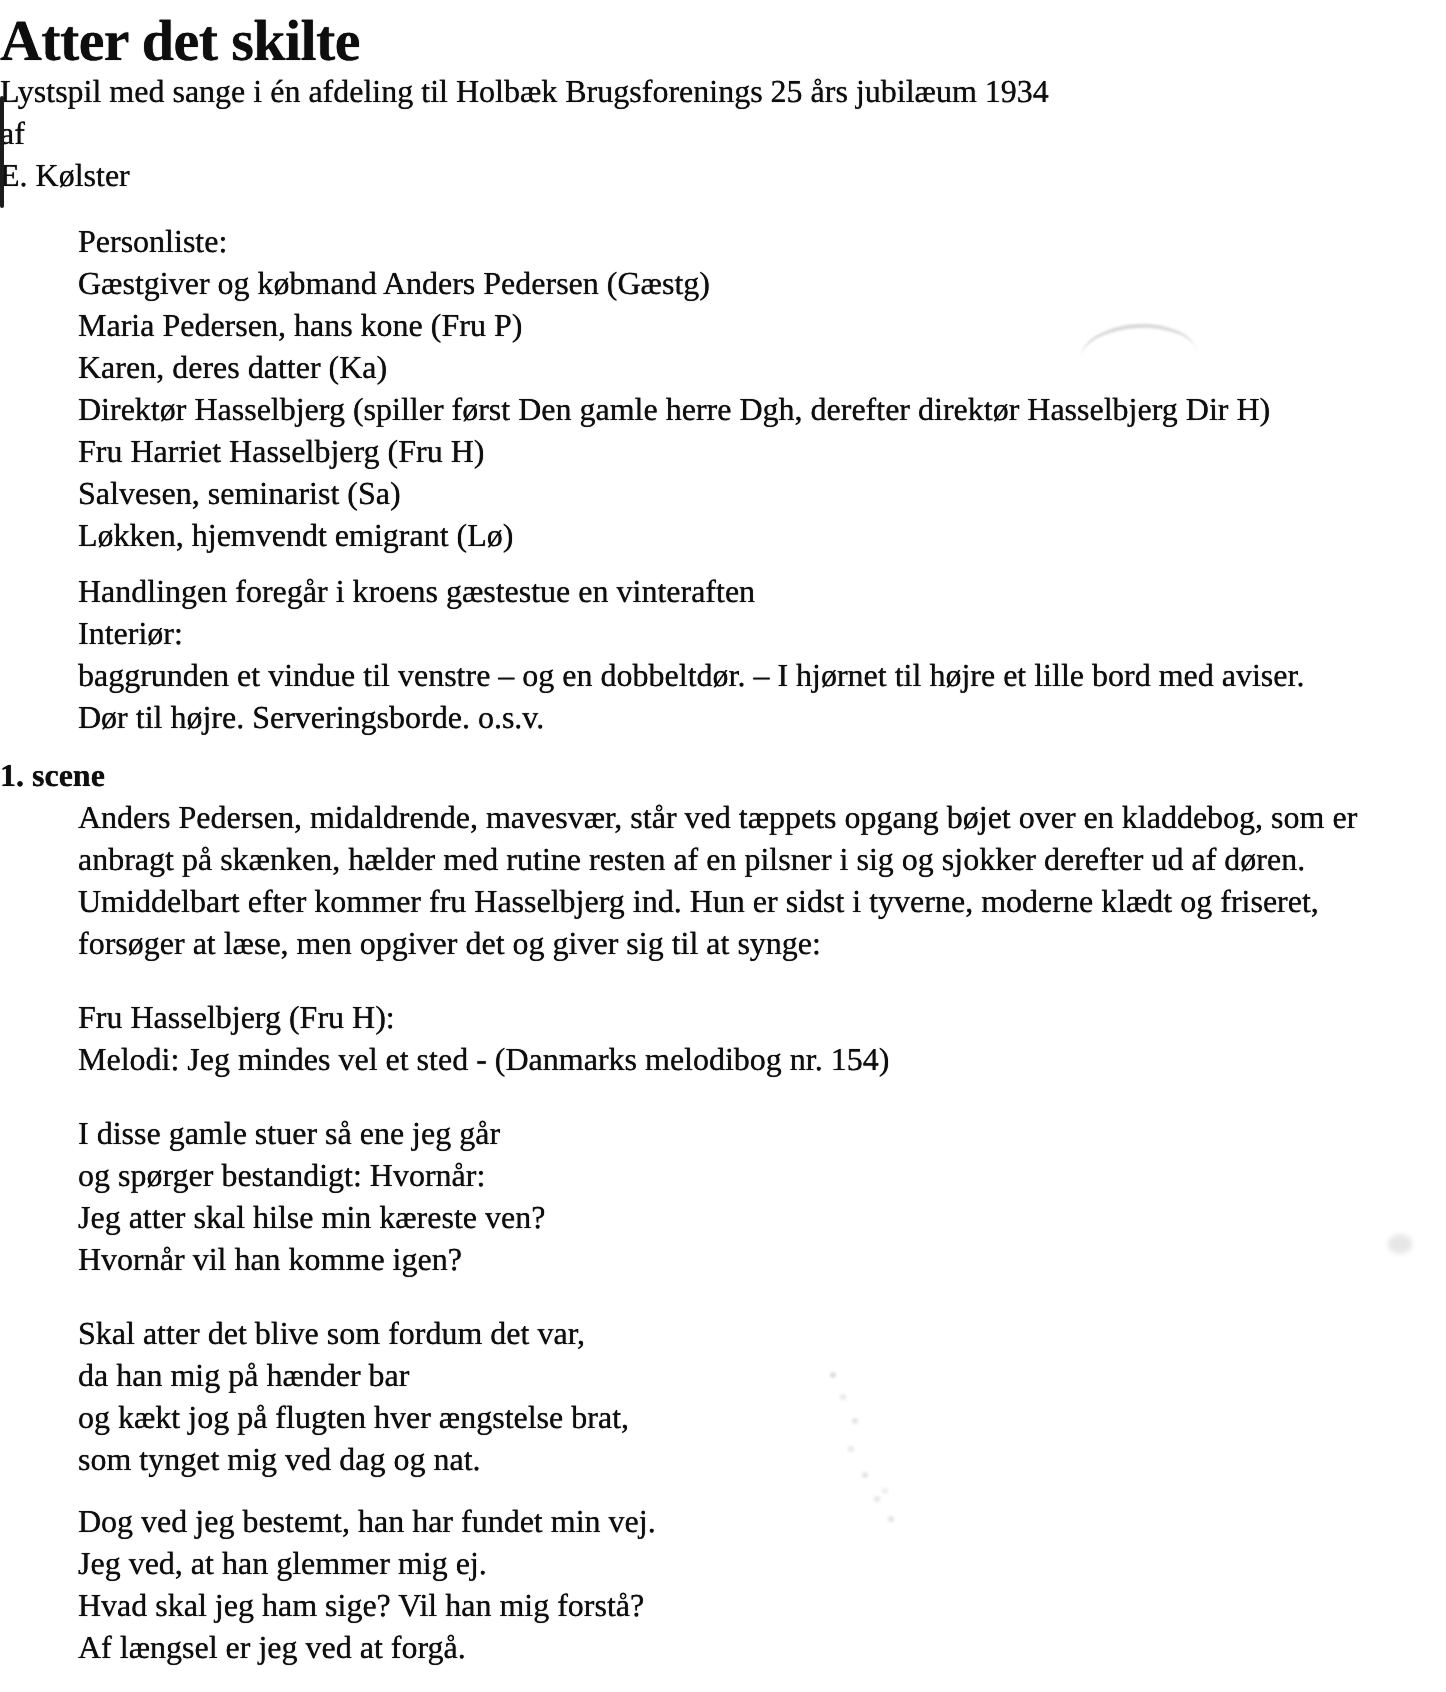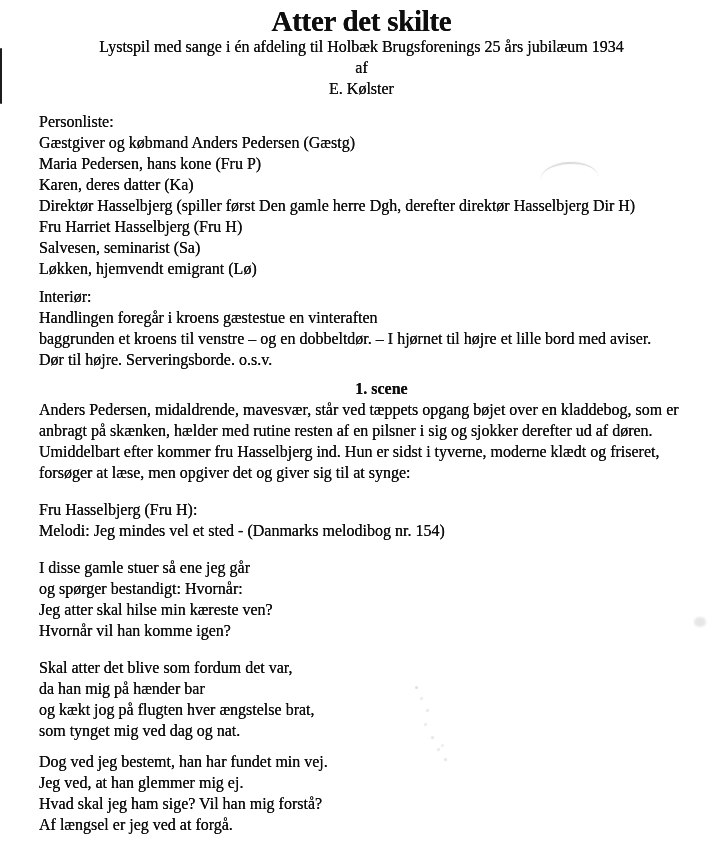--- a/index.html
+++ b/index.html
@@ -10,33 +10,33 @@
     font-family: "Liberation Serif", "DejaVu Serif", serif;
     color: #0e0e0e;
   }
   .doc {
     position: relative;
     width: 723px; height: 846px;
     padding-top: 6px;
     box-sizing: border-box;
     text-shadow: 0 0 0.4px currentColor; 
   }
-  .center { text-align: center; }
+  .center { }
   .title {
     font-size: 29px; line-height: 30px;
     font-weight: bold; letter-spacing: -0.3px;
   }
   .subline, .line { font-size: 16px; line-height: 21px; }
   .line { white-space: nowrap; }
   .block { margin-left: 39px; }
   .cast-block { margin-top: 12px; }
   .setting-block { margin-top: 7px; }
   .scene-heading {
     margin-top: 8px;
-    font-size: 16px; line-height: 21px; font-weight: bold; padding-left: 40px;
+    font-size: 16px; line-height: 21px; font-weight: bold;
   }
   .song-head-block { margin-top: 16px; }
   .bold, .b { font-weight: normal; }
   .verse { margin-top: 16px; }
   .verse.v3 { margin-top: 10px; }
 
   
   .art { position: absolute; pointer-events: none; }
   .edge-line {
     left: 0; top: 48px; width: 2px; height: 56px;
@@ -89,23 +89,23 @@
         <div class="line"><span>Maria Pedersen, hans kone (</span><span class="b">Fru P</span><span>)</span></div>
         <div class="line"><span>Karen, deres datter (</span><span class="b">Ka</span><span>)</span></div>
         <div class="line"><span>Direktør Hasselbjerg (spiller først Den gamle herre </span><span class="b">Dgh,</span><span> derefter direktør Hasselbjerg </span><span class="b">Dir H</span><span>)</span></div>
         <div class="line"><span>Fru Harriet Hasselbjerg (</span><span class="b">Fru H</span><span>)</span></div>
         <div class="line"><span>Salvesen, seminarist (</span><span class="b">Sa</span><span>)</span></div>
         <div class="line"><span>Løkken, hjemvendt emigrant (</span><span class="b">Lø</span><span>)</span></div>
       </div>
   </div>
 
   <div class="block setting-block">
+      <div class="line">Handlingen foregår i kroens gæstestue en vinteraften</div>
       <div class="line">Interiør:</div>
-      <div class="line">Handlingen foregår i kroens gæstestue en vinteraften</div>
-      <div class="line">baggrunden et kroens til venstre – og en dobbeltdør. – I hjørnet til højre et lille bord med aviser.</div>
+      <div class="line">baggrunden et vindue til venstre – og en dobbeltdør. – I hjørnet til højre et lille bord med aviser.</div>
       <div class="line">Dør til højre. Serveringsborde. o.s.v.</div>
     </div>
 
   <div class="scene-heading center">1. scene</div>
 
   <div class="block">
       <div class="line">Anders Pedersen, midaldrende, mavesvær, står ved tæppets opgang bøjet over en kladdebog, som er</div>
       <div class="line">anbragt på skænken, hælder med rutine resten af en pilsner i sig og sjokker derefter ud af døren.</div>
       <div class="line">Umiddelbart efter kommer fru Hasselbjerg ind. Hun er sidst i tyverne, moderne klædt og friseret,</div>
       <div class="line">forsøger at læse, men opgiver det og giver sig til at synge:</div>

